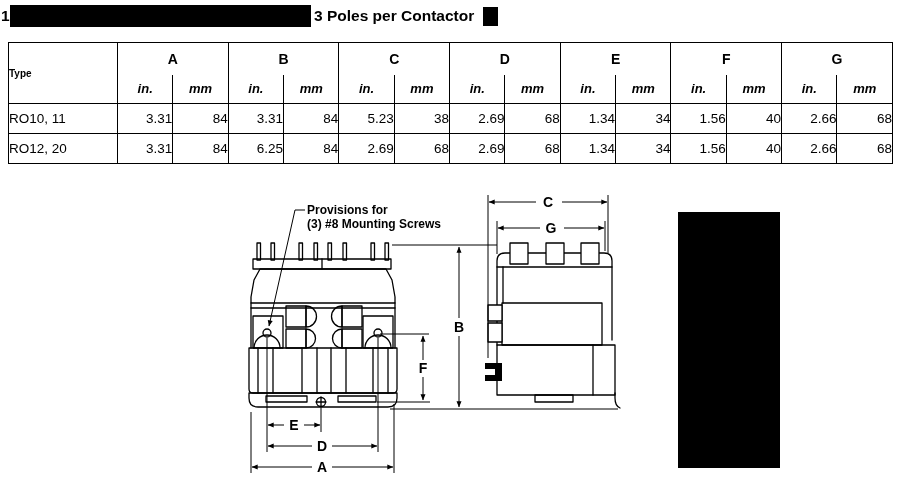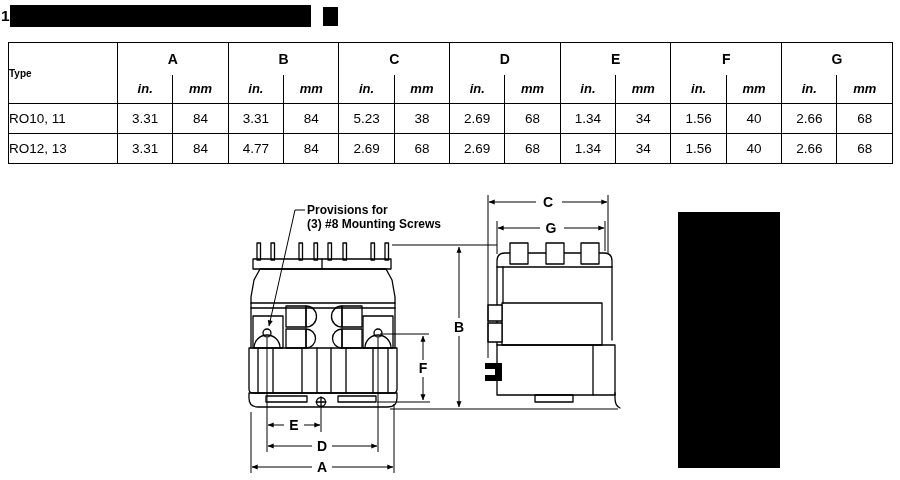--- a/index.html
+++ b/index.html
@@ -19,38 +19,39 @@
     table-layout:fixed;font-size:13.5px;}
   table.dims col.c-type{width:109px;}
   table.dims th, table.dims td{border:1.5px solid #000;padding:0;overflow:hidden;}
   tr.r-letters{height:32px;}
   tr.r-units{height:29px;}
   tr.r-data{height:30px;margin-left:12px;}
   th.type-h{font-weight:bold;font-size:10px;text-align:left;padding-left:9px;vertical-align:middle;}
   th.letter{font-weight:bold;font-size:14px;text-align:center;vertical-align:middle;border-bottom-style:hidden;}
   tr.r-units th{border-top-style:hidden;font-weight:bold;font-size:13px;text-align:center;vertical-align:middle;font-style:italic;}
   td.type-cell{text-align:left;padding-left:9px;vertical-align:middle;}
-  td.val{text-align:center;vertical-align:middle;}
+  td.val{text-align:right;vertical-align:middle;}
   
   svg.drawing{position:absolute;left:230px;top:190px;}
   .shape{stroke:#000;stroke-width:1.3;fill:none;stroke-linejoin:round;stroke-linecap:round;}
   .shape .wfill{fill:#ffffff;}
   .shape .bfill{fill:#000000;stroke:none;}
   .dim{stroke:#000;stroke-width:1;fill:none;}
   text.dimlbl{font:bold 14px "Liberation Sans",sans-serif;text-anchor:middle;fill:#000;stroke:none;}
   text.anno{font:bold 12px "Liberation Sans",sans-serif;text-anchor:start;fill:#000;stroke:none;}
   
   .redact-image{position:absolute;left:678px;top:212px;width:102px;height:256px;background:#000;}
 </style>
 </head>
 <body>
 
 <div class="titlebar">
   <span class="title-prefix">1</span>
   <div class="redact-bar"></div>
+  <span class="title-text">3 Poles per Contactor</span>
   <div class="redact-sq"></div>
 </div>
 
 <table class="dims">
   <colgroup>
       <col class="c-type">
       <col span="14">
     </colgroup>
   <tbody>
       <tr class="r-letters">
@@ -90,24 +91,24 @@
     <td class="val">2.69</td>
     <td class="val">68</td>
     <td class="val">1.34</td>
     <td class="val">34</td>
     <td class="val">1.56</td>
     <td class="val">40</td>
     <td class="val">2.66</td>
     <td class="val">68</td>
   </tr>
   <tr class="r-data">
-    <td class="type-cell">RO12, 13</td>
+    <td class="type-cell">RO12, 20</td>
     <td class="val">3.31</td>
     <td class="val">84</td>
-    <td class="val">4.77</td>
+    <td class="val">6.25</td>
     <td class="val">84</td>
     <td class="val">2.69</td>
     <td class="val">68</td>
     <td class="val">2.69</td>
     <td class="val">68</td>
     <td class="val">1.34</td>
     <td class="val">34</td>
     <td class="val">1.56</td>
     <td class="val">40</td>
     <td class="val">2.66</td>

